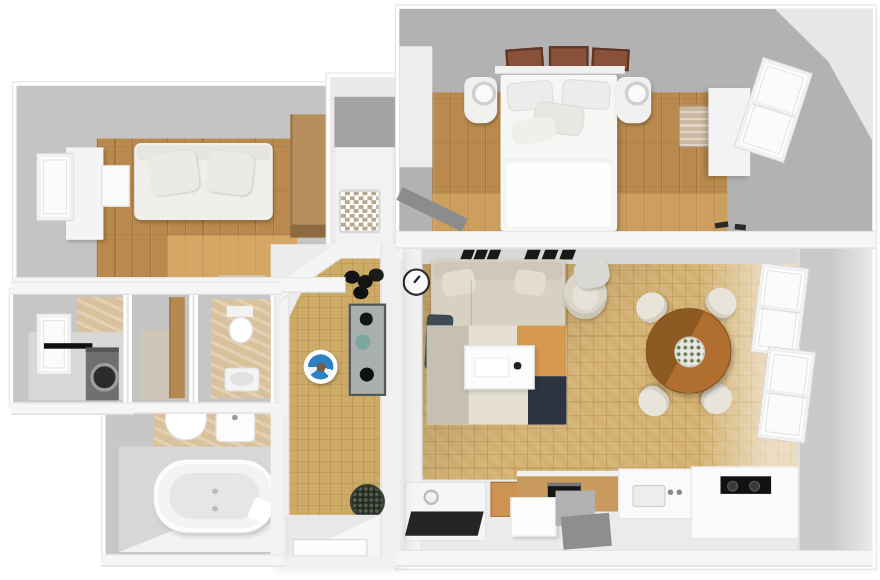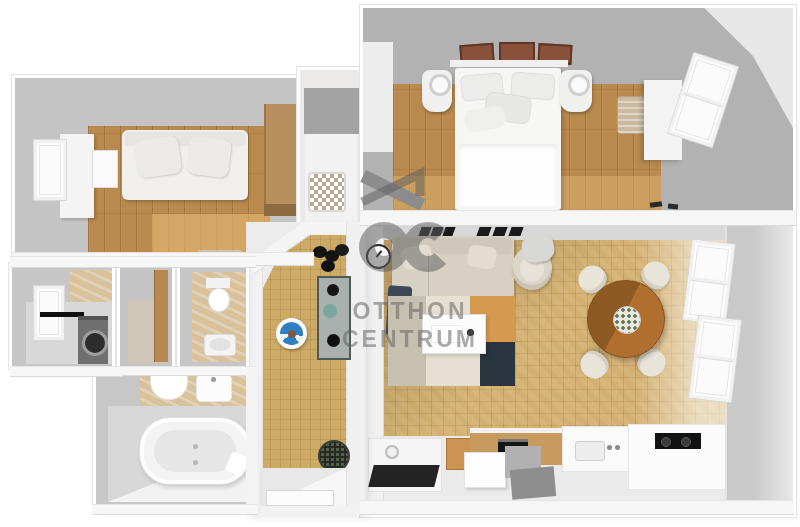--- a/index.html
+++ b/index.html
@@ -239,24 +239,14 @@
     <div class="abs" style="left:44px;top:44px;width:102px;height:58px;border-radius:30px;background:#f3f3f3;border:4px solid #fcfcfc;box-shadow:0 0 0 1px #dddddd,2px 3px 5px rgba(0,0,0,0.2);">
       <div class="abs" style="left:10px;top:8px;width:82px;height:42px;border-radius:22px;background:#e6e6e6;"></div>
       <div class="abs" style="left:49px;top:22px;width:5px;height:5px;border-radius:50%;background:#b9b9b9;"></div>
       <div class="abs" style="left:49px;top:38px;width:5px;height:5px;border-radius:50%;background:#b9b9b9;"></div>
       <div class="abs" style="left:84px;top:32px;width:18px;height:20px;background:#ffffff;transform:rotate(25deg);border-radius:3px;"></div>
     </div>
   </div>
   <div class="abs" style="left:246px;top:370px;width:12px;height:140px;background:#f3f3f3;z-index:4;"></div>
   <div class="abs wallband" style="left:92px;top:504px;width:166px;height:9px;z-index:4;"></div>
 
-  <div id="wm">
-    <svg width="160" height="130" viewBox="0 0 160 130" style="position:absolute;left:0;top:0;">
-      <polyline points="32,44 90,16 90,38" fill="none" stroke="#5f5f5f" stroke-width="9"></polyline>
-      <circle cx="54" cy="89" r="17" fill="none" stroke="#5f5f5f" stroke-width="16"></circle>
-      <circle cx="98" cy="89" r="17" fill="none" stroke="#5f5f5f" stroke-width="16" pathLength="100" stroke-dasharray="76 24" stroke-dashoffset="-12"></circle>
-    </svg>
-    <span class="hiddentxt">oc</span>
-    <div class="brand" style="top:140px;">OTTHON</div>
-    <div class="brand" style="top:168px;">CENTRUM</div>
-  </div>
 
 </div>
 
 </body></html>

